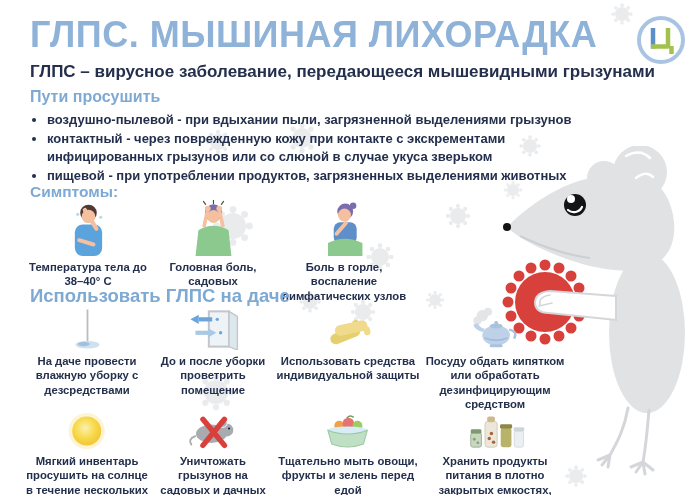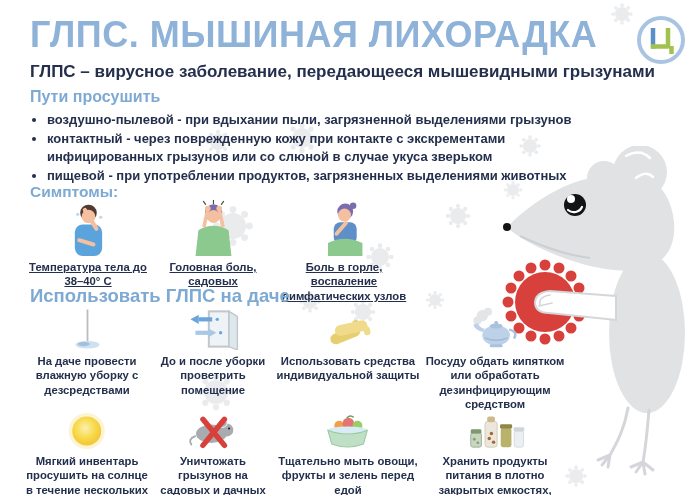--- a/index.html
+++ b/index.html
@@ -14,21 +14,21 @@
   .subtitle{left:30px;top:62px;margin:0;font-size:17px;font-weight:700;color:#232f4c;}
 
   .sec-head{margin:0;font-weight:700;color:#7ea9d3;}
   .transmission{left:30px;top:88px;width:554px;}
   .transmission .sec-head{font-size:16px;margin-bottom:5px;}
   .transmission ul{margin:0;padding-left:17px;}
   .transmission li{font-size:13px;font-weight:700;line-height:1.33;margin-bottom:2px;color:#232f4c;}
 
   .symptoms-head{left:30px;top:183px;font-size:15.5px;}
   .sym-row{left:22px;top:200px;width:520px;display:flex;}
-  .sym-col{text-align:center;text-decoration:underline;}
+  .sym-col{text-align:center;}
   .sym-col:nth-child(1){width:132px;}
   .sym-col:nth-child(2){width:118px;}
   .sym-col:nth-child(3){width:144px;}
   .sym-col:nth-child(4){width:126px;}
   .sym-fig{height:56px;display:flex;align-items:flex-end;justify-content:center;}
   .caption{font-size:11.3px;font-weight:700;line-height:1.28;margin-top:4px;color:#232f4c;}
 
   .prevention-head{left:30px;top:285px;font-size:18.5px;}
   .prev-row{left:22px;display:flex;width:546px;}
   .prev-row.r1{top:308px;}

